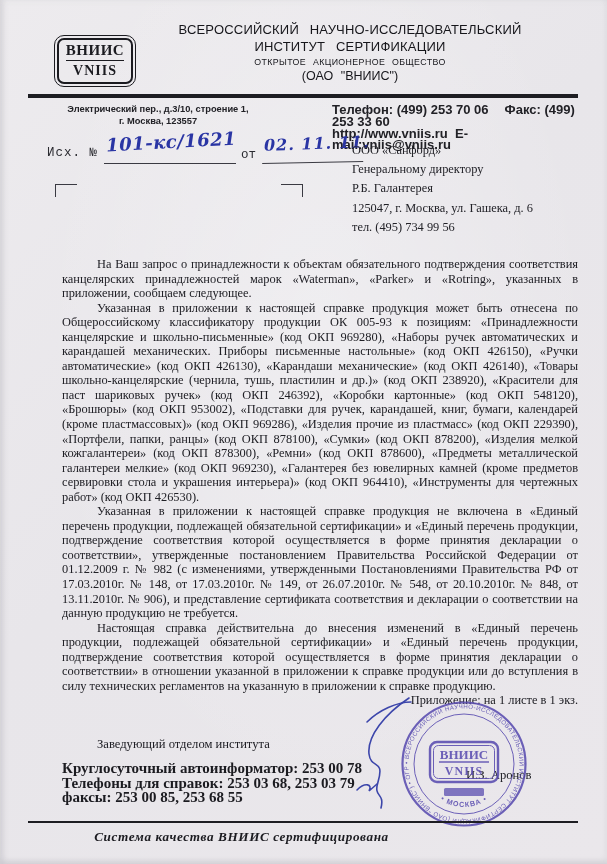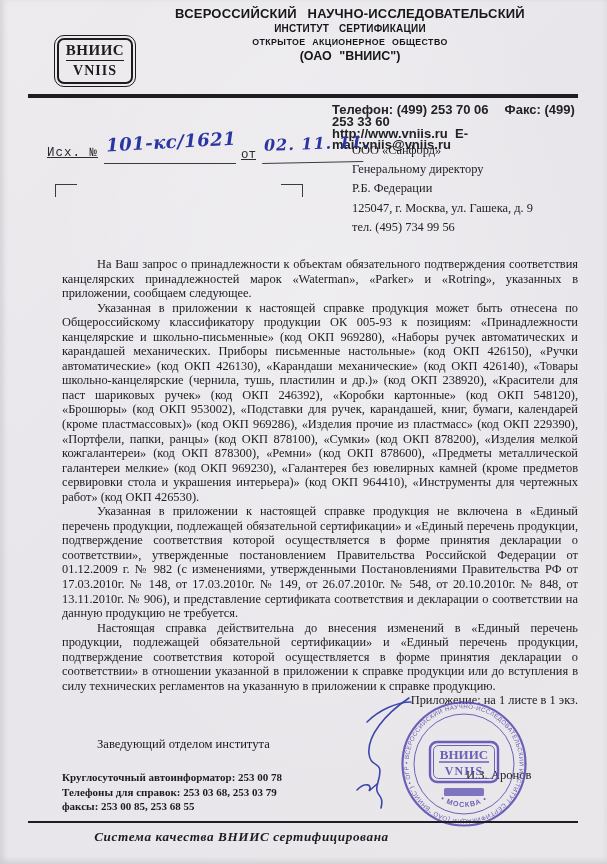--- a/index.html
+++ b/index.html
@@ -16,38 +16,38 @@
   .abs { position:absolute; }
 
   
   .logo-outer { left:54px; top:35px; border:1.5px solid #1b1b20; border-radius:10px; padding:2px; }
   .logo-inner { border:2.5px solid #1b1b20; border-radius:7px; width:76px; padding:2px 6px 3px; text-align:center;
                 font-family:"Liberation Serif", serif; font-weight:bold; color:#1b1b20; }
   .logo-ru { font-size:15px; letter-spacing:0.5px; }
   .logo-divider { height:0; border-top:1.8px solid #1b1b20; margin:1px 1px 2px; }
   .logo-en { font-size:14px; letter-spacing:1px; }
 
-  .org-title { left:150px; top:6px; width:400px; text-align:center;
-               font-family:"Liberation Sans", sans-serif; font-weight:bold; color:#16161b; }
+  .org-title { left:150px; top:22px; width:400px; text-align:center;
+               font-family:"Liberation Sans", sans-serif; font-weight:normal; color:#16161b; }
   .org-name1 { font-size:13px; word-spacing:7px; letter-spacing:0.2px; }
-  .org-name2 { font-size:10px; word-spacing:7px; letter-spacing:0.2px; margin-top:2px; }
+  .org-name2 { font-size:13px; word-spacing:7px; letter-spacing:0.2px; margin-top:2px; }
   .org-type  { font-size:8.8px; word-spacing:4px; letter-spacing:0.4px; margin-top:3px; }
   .org-short { font-size:12.5px; word-spacing:4px; margin-top:2px; }
 
   .rule-double { left:28px; top:94px; width:550px; height:2.4px;
                  border-top:3.4px solid #1d1d22; border-bottom:1.2px solid #1d1d22; }
 
   .addr-left { left:28px; top:104px; width:260px; text-align:center;
                font-family:"Liberation Sans", sans-serif; font-weight:bold; font-size:9.3px; line-height:11.8px; color:#212126; }
   .addr-right { left:332px; top:104px; width:250px; text-align:left;
                 font-family:"Liberation Sans", sans-serif; font-weight:bold; font-size:13px; line-height:11.8px; color:#212126; }
   .addr-right .gap { display:inline-block; width:16px; }
 
   
-  .mono { font-family:"Liberation Mono", monospace;text-decoration:underline; }
+  .mono { font-family:"Liberation Mono", monospace; }
   .ref-label { left:47px; top:146px; font-size:12.5px; letter-spacing:1px; color:#2a2a30; }
   .ref-line1 { left:104px; top:146px; width:132px; height:18px; border-bottom:1.4px solid #3a3a42; }
   .ref-ot    { left:241px; top:148px; font-size:12.5px; color:#2a2a30; }
   .ref-line2 { left:262px; top:145px; width:101px; height:18px; border-bottom:1.4px solid #3a3a42; transform:rotate(-1.2deg); }
   .hand { font-family:"DejaVu Serif", serif; font-style:italic; font-weight:bold; color:#2a35a4; white-space:nowrap; }
   .hand-no   { left:106px; top:131px; font-size:18px; transform:rotate(-3deg); letter-spacing:0.5px; }
   .hand-date { left:264px; top:134px; font-size:16px; transform:rotate(-2deg); letter-spacing:1px; }
 
   
   .recipient { left:352px; top:141px; width:230px; font-size:12.4px; line-height:19.2px; color:#222228; }
@@ -62,21 +62,21 @@
   .body-text p { font-size:12.4px; line-height:14.55px; text-indent:35px; text-align:justify; color:#202026; }
   .body-text p.no-justify { text-align:right; }
 
   
   .sign-title { left:97px;  top:737px; font-size:12.6px; color:#202026; }
   .sign-name  { left:466px; top:730px; font-size:12.6px; color:#202026;margin-top:38px; }
 
   .stamp-wrap { left:388px; top:690px; opacity:0.88; }
   .sig-wrap   { left:345px; top:692px; }
 
-  .contacts-bold { left:62px; top:761px; font-weight:bold; font-size:11px; line-height:14.6px; color:#1b1b20;margin-top:9px; }
+  .contacts-bold { left:62px; top:761px; font-weight:bold; font-size:15px; line-height:14.6px; color:#1b1b20; }
 
   .footer-rule { left:28px; top:821px; width:550px; height:2.4px; background:#1d1d22; }
   .footer-quality { left:0; top:829px; width:483px; text-align:center; font-weight:bold; font-style:italic;
                     font-size:13.2px; letter-spacing:0.6px; color:#1b1b20; }
 </style>
 </head>
 <body>
 
 <div class="page">
 
@@ -90,42 +90,46 @@
 
   <div class="abs org-title">
     <div class="org-name1">ВСЕРОССИЙСКИЙ  НАУЧНО-ИССЛЕДОВАТЕЛЬСКИЙ</div>
     <div class="org-name2">ИНСТИТУТ  СЕРТИФИКАЦИИ</div>
     <div class="org-type">ОТКРЫТОЕ  АКЦИОНЕРНОЕ  ОБЩЕСТВО</div>
     <div class="org-short">(ОАО  "ВНИИС")</div>
   </div>
 
   <div class="abs rule-double"></div>
 
+  <div class="abs addr-left">
+    <div>Электрический пер., д.3/10, строение 1,</div>
+    <div>г. Москва, 123557</div>
+  </div>
   <div class="abs addr-right">
     <div>
       <span>Телефон: (499) 253 70 06</span><span class="gap"></span><span>Факс: (499) 253 33 60</span>
     </div>
     <div>
       <span>http://www.vniis.ru</span>&nbsp;
       <span>E-mail:vniis@vniis.ru</span>
     </div>
   </div>
 
   <div class="abs mono ref-label">Исх. №</div>
   <div class="abs ref-line1"></div>
   <div class="abs hand hand-no">101-кс/1621</div>
   <div class="abs mono ref-ot">от</div>
   <div class="abs ref-line2"></div>
   <div class="abs hand hand-date">02. 11. 11.</div>
 
   <div class="abs recipient">
     <div>ООО «Санфорд»</div>
     <div>Генеральному директору</div>
-    <div>Р.Б. Федерации</div>
-    <div>125047, г. Москва, ул. Гашека, д. 9</div>
+    <div>Р.Б. Галантерея</div>
+    <div>125047, г. Москва, ул. Гашека, д. 6</div>
     <div>тел. (495) 734 99 56</div>
   </div>
 
   <div class="abs corner-mark-left"></div>
   <div class="abs corner-mark-right"></div>
 
 
   <div class="abs body-text">
     <p>На Ваш запрос о принадлежности к объектам обязательного подтверждения соответствия канцелярских принадлежностей марок «Waterman», «Parker» и «Rotring», указанных в приложении, сообщаем следующее.</p>
     <p>Указанная в приложении к настоящей справке продукция может быть отнесена по Общероссийскому классификатору продукции ОК 005-93 к позициям: «Принадлежности канцелярские и школьно-письменные» (код ОКП 969280), «Наборы ручек автоматических и карандашей механических. Приборы письменные настольные» (код ОКП 426150), «Ручки автоматические» (код ОКП 426130), «Карандаши механические» (код ОКП 426140), «Товары школьно-канцелярские (чернила, тушь, пластилин и др.)» (код ОКП 238920), «Красители для паст шариковых ручек» (код ОКП 246392), «Коробки картонные» (код ОКП 548120), «Брошюры» (код ОКП 953002), «Подставки для ручек, карандашей, книг, бумаги, календарей (кроме пластмассовых)» (код ОКП 969286), «Изделия прочие из пластмасс» (код ОКП 229390), «Портфели, папки, ранцы» (код ОКП 878100), «Сумки» (код ОКП 878200), «Изделия мелкой кожгалантереи» (код ОКП 878300), «Ремни» (код ОКП 878600), «Предметы металлической галантереи мелкие» (код ОКП 969230), «Галантерея без ювелирных камней (кроме предметов сервировки стола и украшения интерьера)» (код ОКП 964410), «Инструменты для чертежных работ» (код ОКП 426530).</p>

